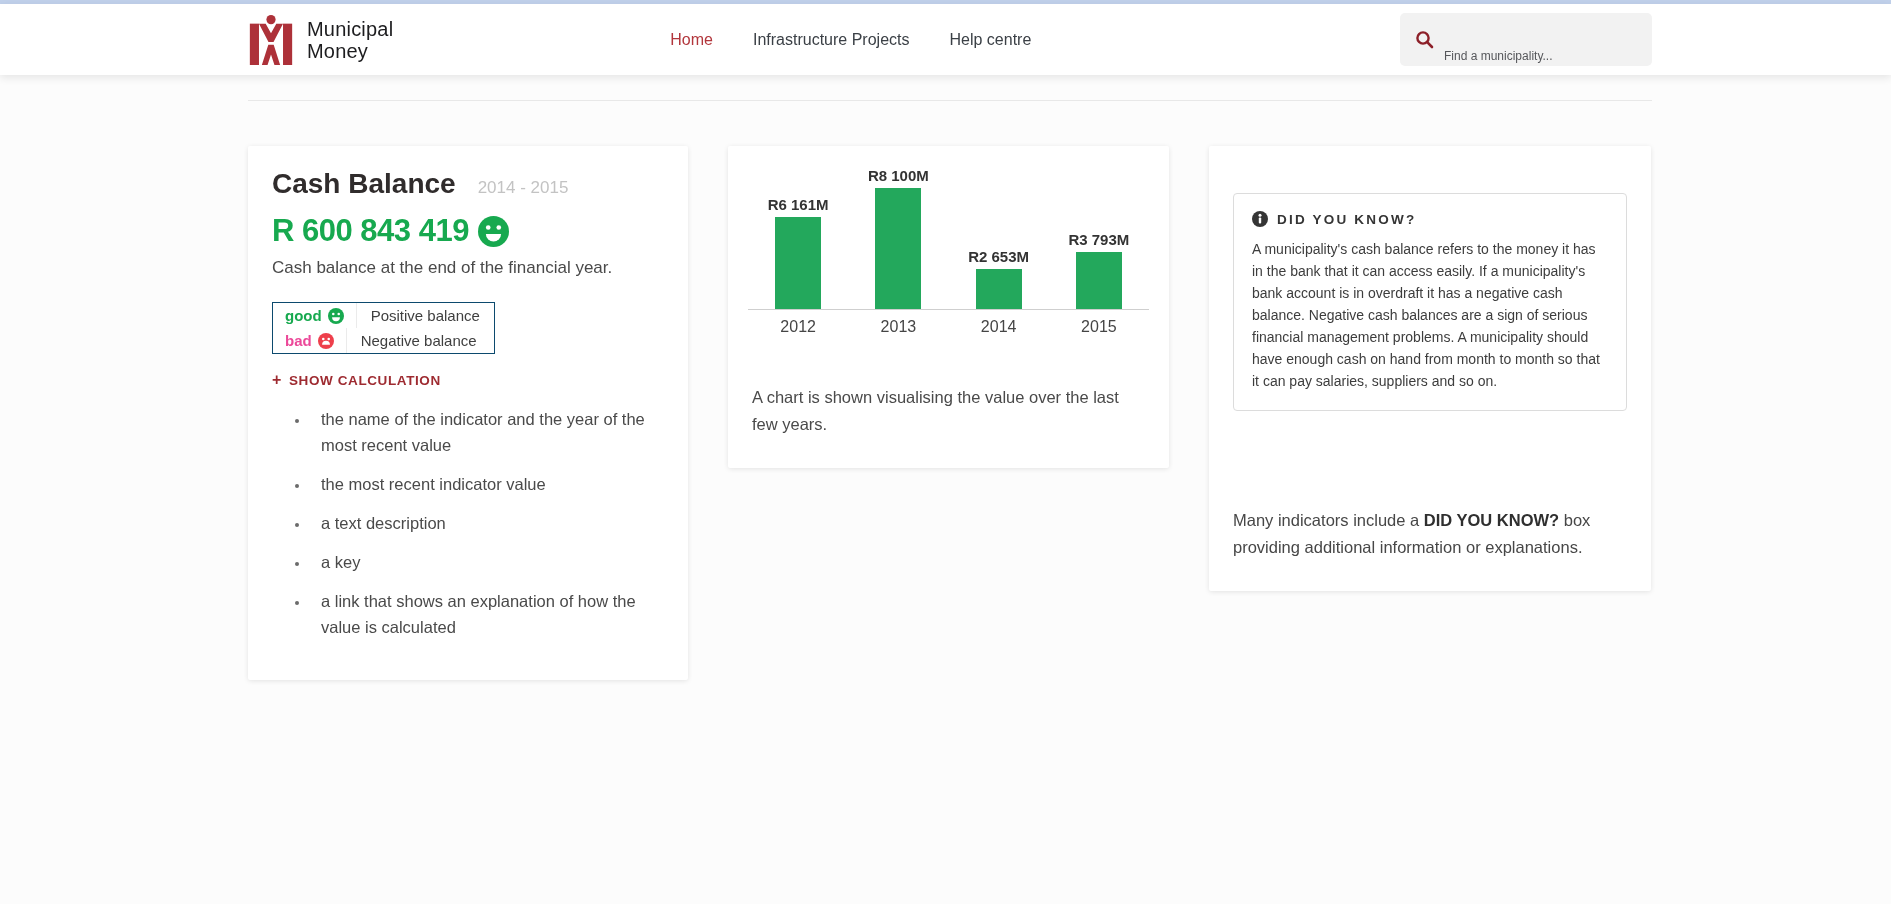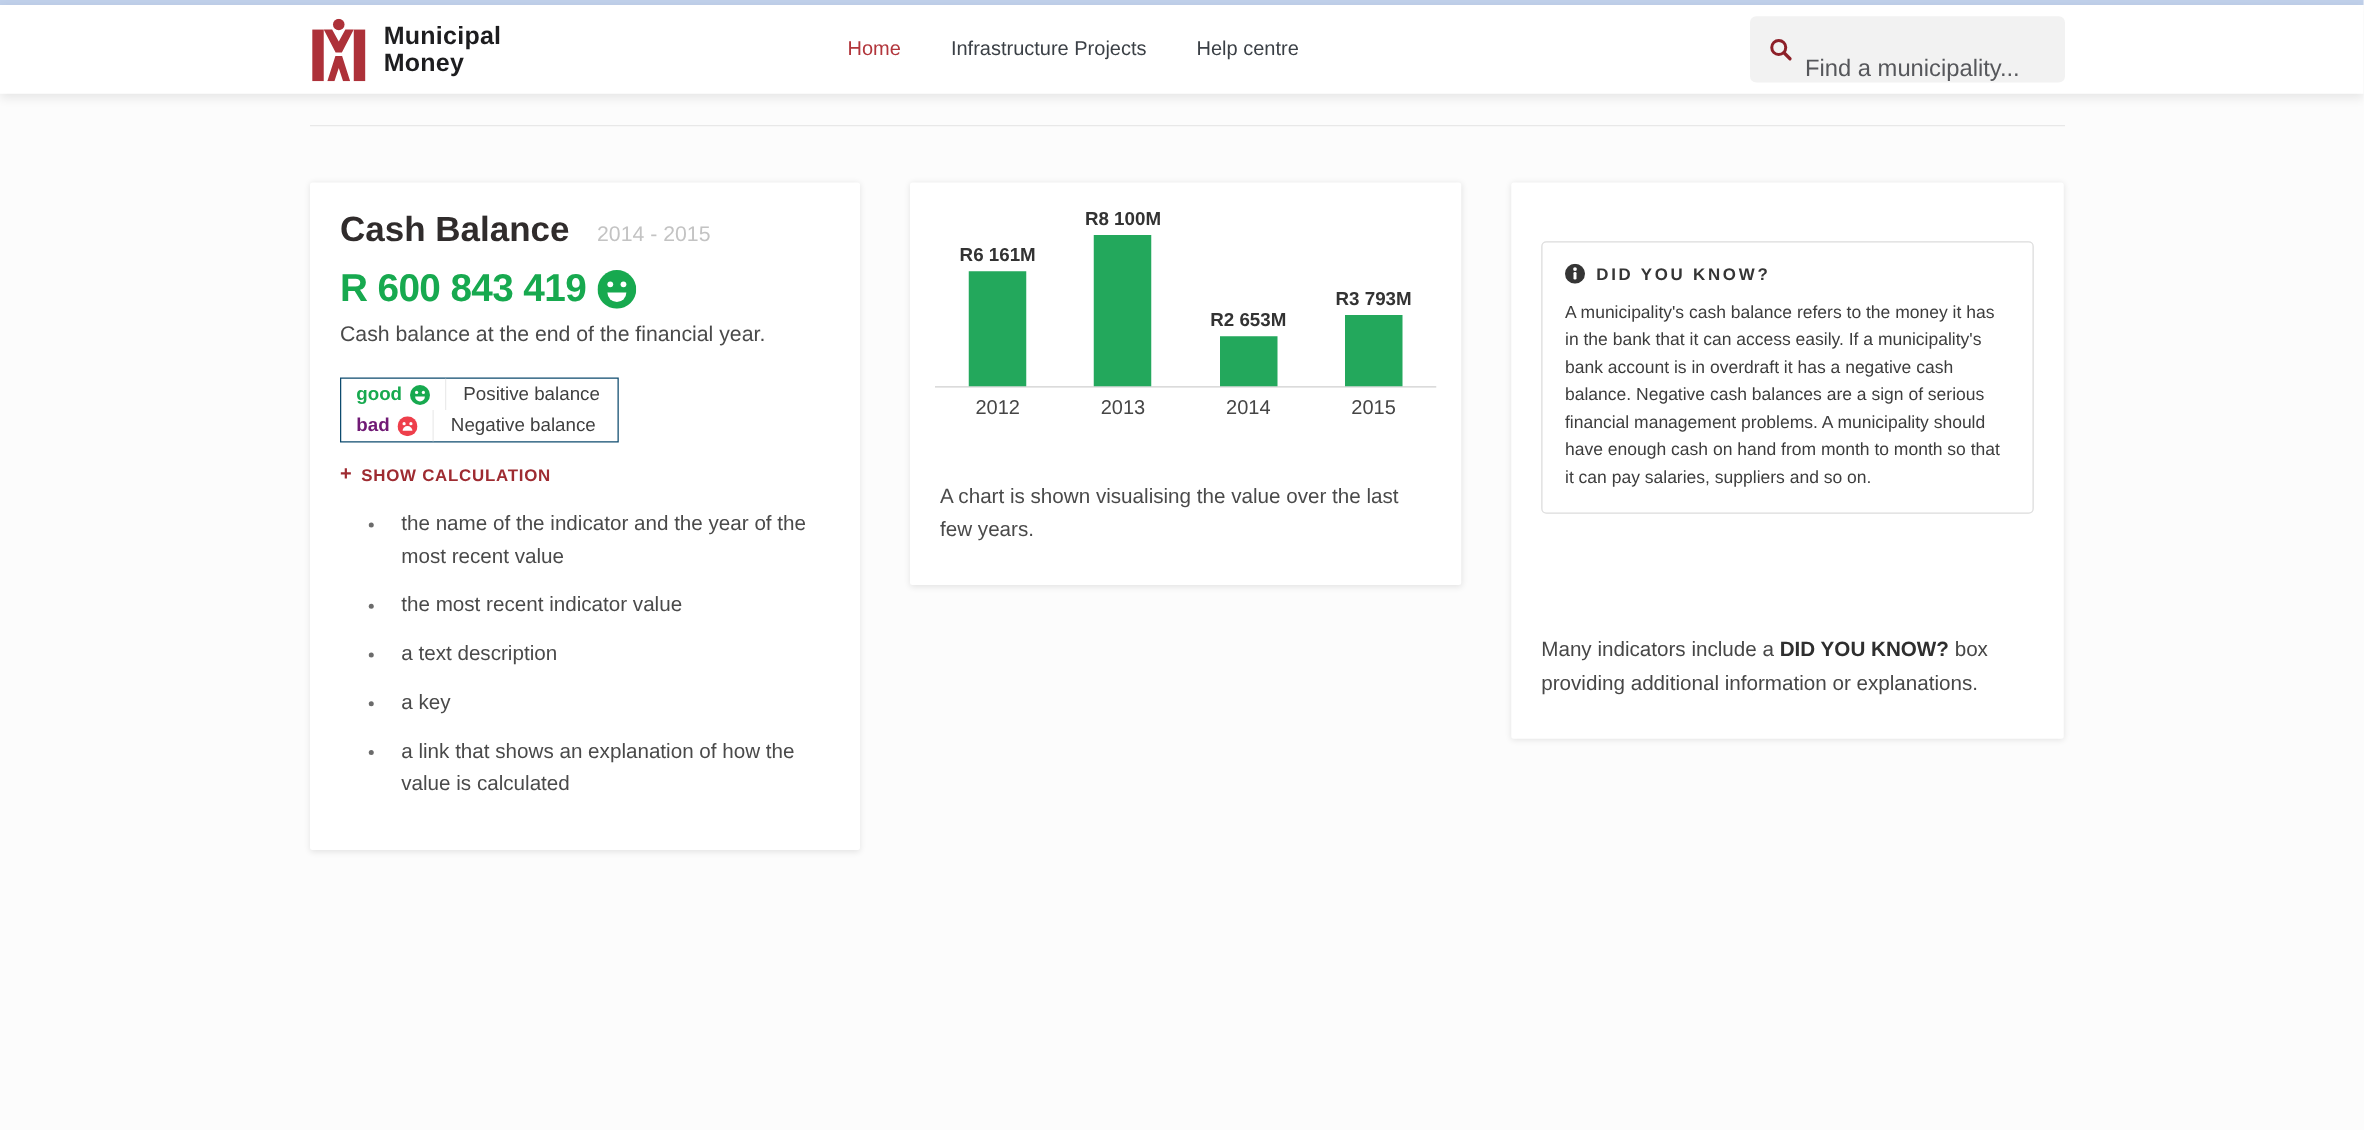--- a/index.html
+++ b/index.html
@@ -16,34 +16,34 @@
     height:71px; background:#fff;
     box-shadow:0 3px 8px rgba(0,0,0,0.09);
     position:relative; z-index:5;
   }
   .header-inner {
     height:100%; display:flex; align-items:center;
     padding:0 239px 0 248px;
   }
   .logo { display:flex; align-items:center; gap:13px; cursor:pointer; }
   .logo-text {
-    font-size:20px; font-weight:bold; color:#1d1d1f; line-height:1.1;
+    font-size:20px; font-weight:normal; color:#1d1d1f; line-height:1.1;
     letter-spacing:0.2px;
   }
   nav { display:flex; gap:40px; margin-left:277px; }
   .nav-link { font-size:16px; color:#3b4046; cursor:pointer; }
   .nav-link.active { color:#b2363c; }
   .searchbox {
     margin-left:auto; width:252px; height:53px; background:#f2f2f2;
     border-radius:5px; display:flex; align-items:center; padding:0 15px; gap:10px;
   }
   .searchbox input {
     border:none; background:transparent; outline:none;
     font-family:"Liberation Sans", sans-serif;
-    font-size:19px; color:#3f3f3f; width:100%;margin-top:32px;
+    font-size:12px; color:#3f3f3f; width:100%;margin-top:32px;
   }
   .searchbox input::placeholder { color:#56575b; opacity:1; }
   
   main { width:1404px; margin-left:248px; }
   h1.page-title { margin-top:128px; font-size:27px; font-weight:bold; color:#101010; }
   hr.title-rule { margin-top:25px; border:none; border-top:1px solid #e8e8e8; }
   .cards {
     margin-top:45px; display:grid;
     grid-template-columns:440px 441px 442px; gap:40px; align-items:start;
   }
@@ -63,21 +63,21 @@
     border:1px solid #0c4a6e; background:#fff;
   }
   .key-row { display:flex; align-items:center; }
   .key-cell-label {
     display:flex; align-items:center; gap:6px;
     padding:4px 12px 4px 12px; min-width:70px;
     border-right:1px solid #ebebeb;
     font-size:15px; font-weight:bold;
   }
   .key-good { color:#17a94f; }
-  .key-bad { color:#701a75; }
+  .key-bad { color:#ec4899; }
   .key-cell-meaning { padding:4px 14px; font-size:15px; color:#3f3f3f; }
   .show-calc {
     margin-top:17px; display:flex; align-items:center; gap:7px;
     color:#9e2b31; font-size:13.5px; font-weight:bold; letter-spacing:0.6px;
     cursor:pointer;
   }
   .show-calc .plus { font-size:16px; font-weight:bold; }
   .includes-heading { margin-top:46px; margin-left:6px; font-size:16.5px; font-weight:bold; color:#2f2f2f; }
   .includes-list { margin:17px 0 0 0; padding-left:38px; }
   .includes-list li {

